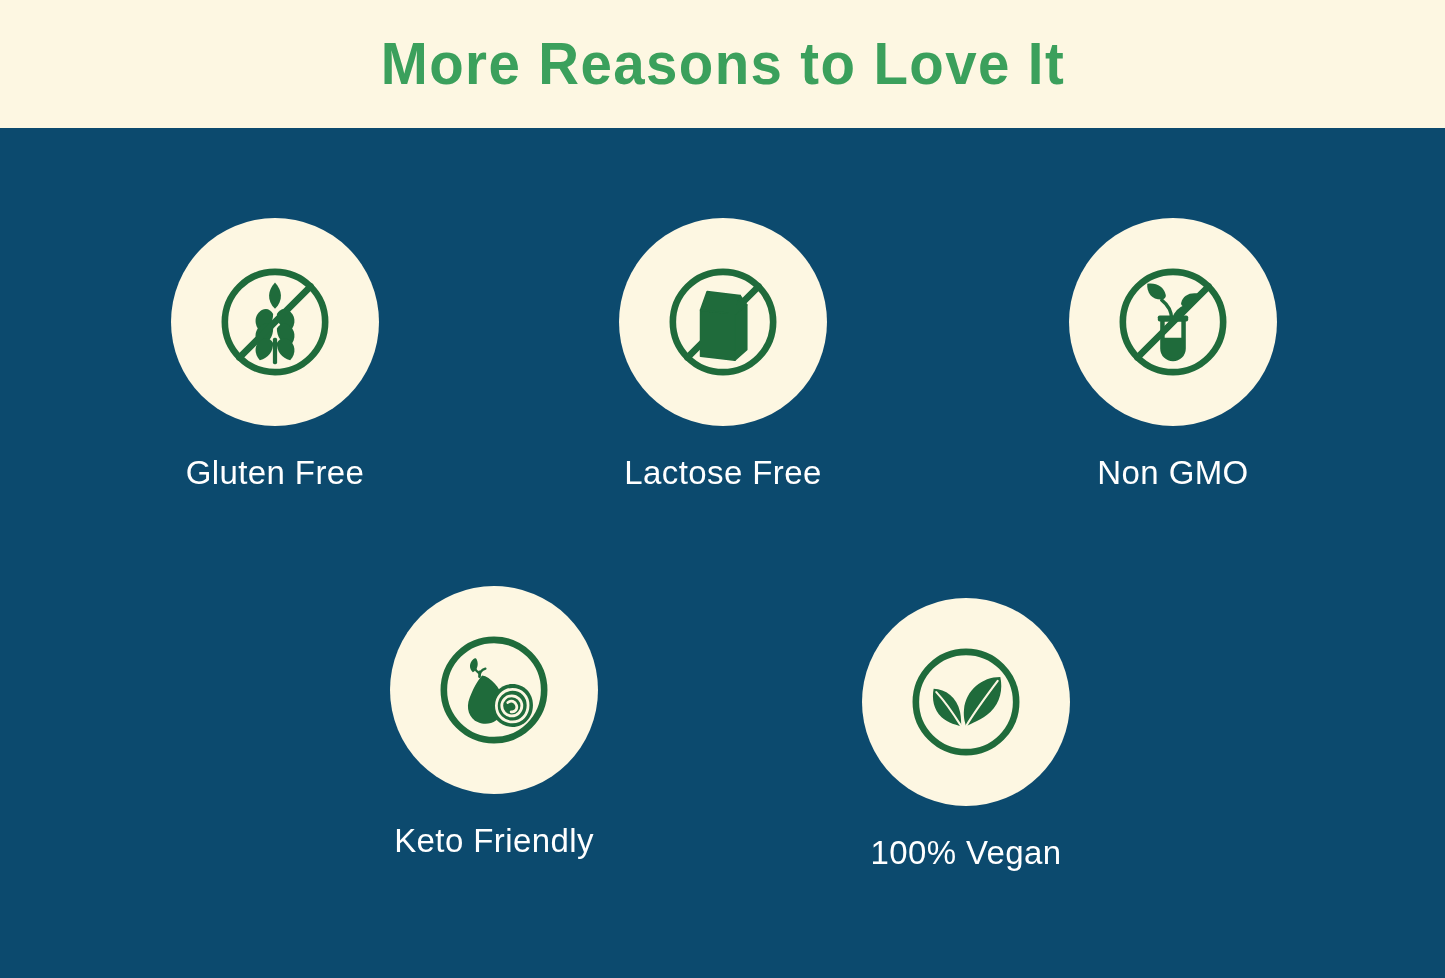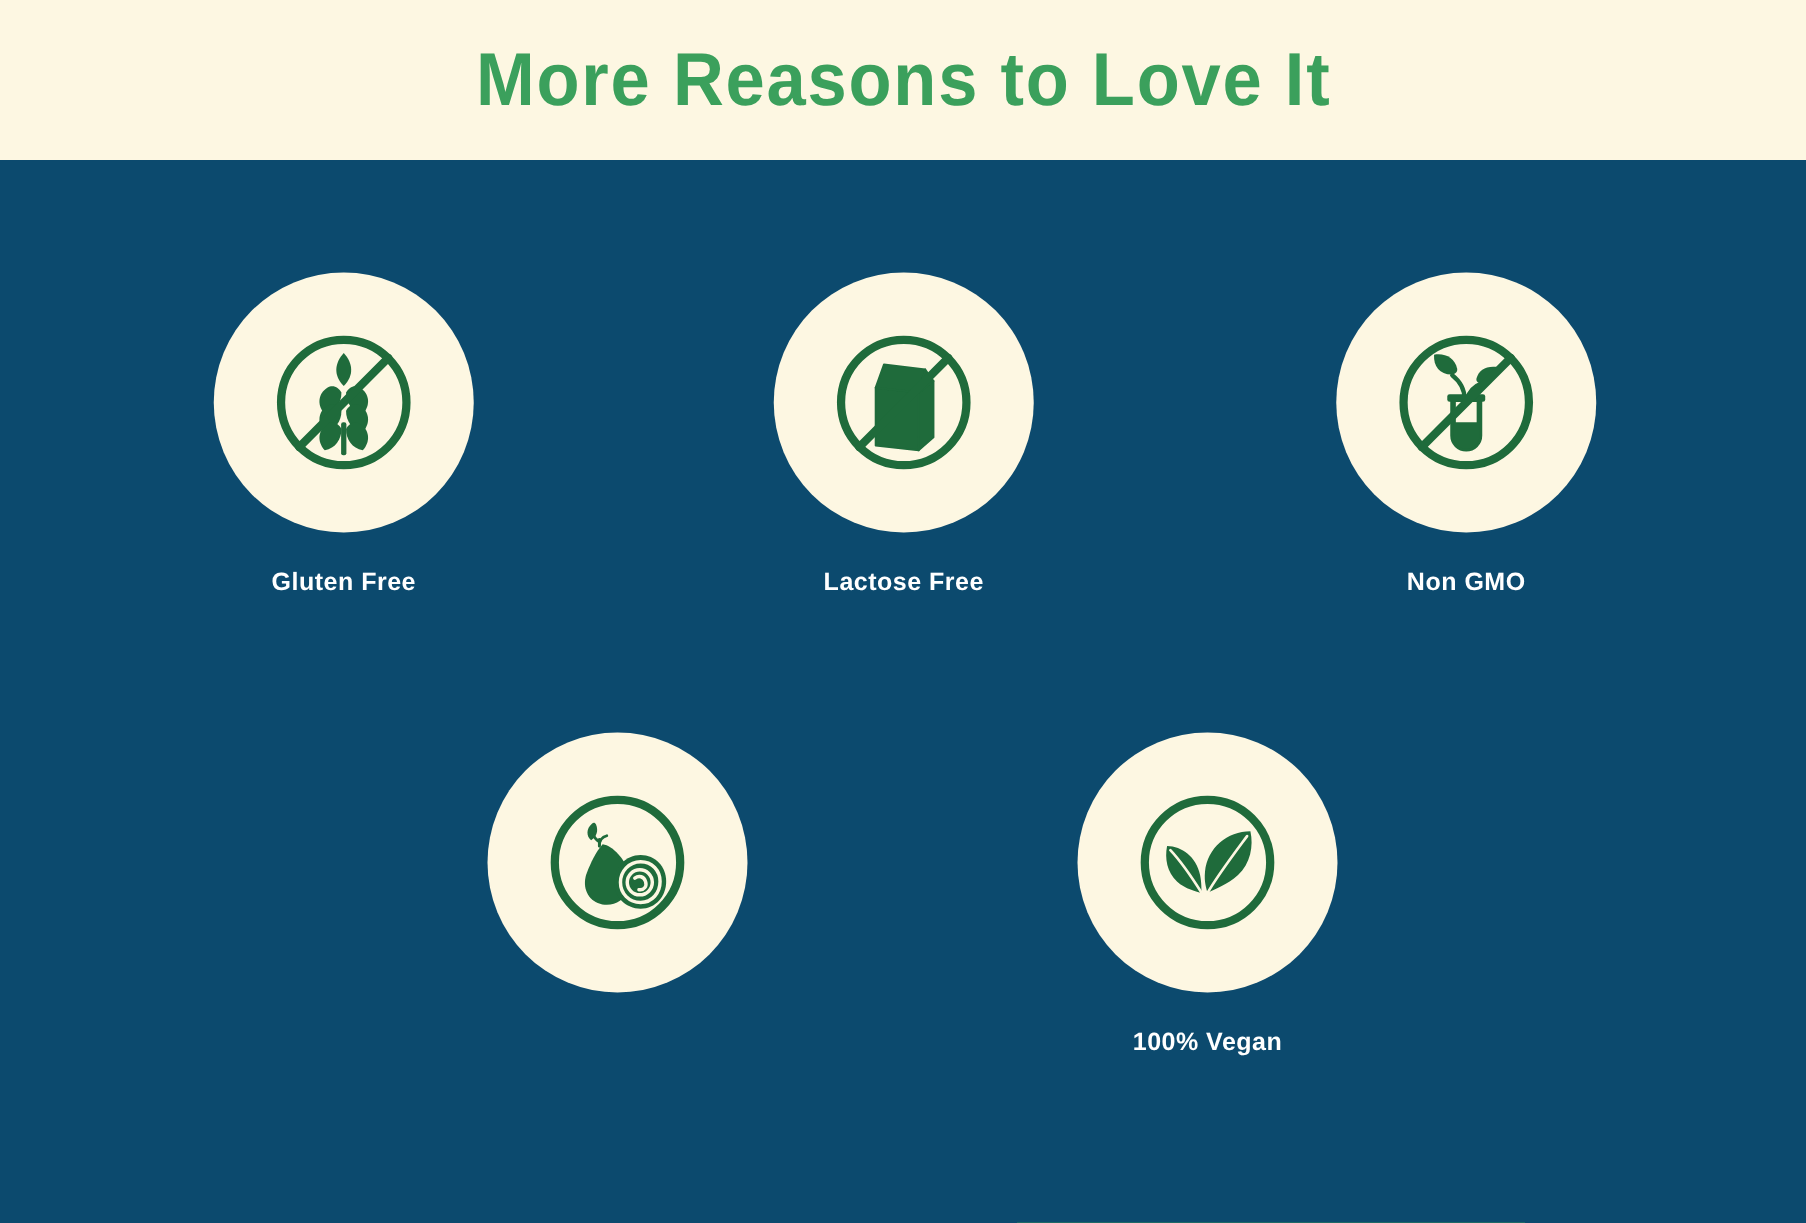--- a/index.html
+++ b/index.html
@@ -77,37 +77,37 @@
 
   .badge-disc svg {
     width: 132px;
     height: 132px;
     display: block;
   }
 
   .badge-label {
     margin-top: 30px;
     font-family: "Liberation Sans", sans-serif;
-    font-size: 20px;
-    font-weight: bold;
+    font-size: 33px;
+    font-weight: normal;
     letter-spacing: 0.4px;
     color: #ffffff;
     white-space: nowrap;
     text-align: center;
     line-height: 1;
   }
 
   
   .badge-gluten  { left: 160px;  top: 90px; }
   .badge-lactose { left: 608px;  top: 90px; align-items: center; }
   .badge-gmo     { left: 1058px; top: 90px; justify-content: center; }
 
   
   .badge-keto    { left: 379px;  top: 458px; }
-  .badge-vegan   { left: 851px;  top: 458px; align-items: center; }
+  .badge-vegan   { left: 851px;  top: 470px; align-items: center; }
 </style>
 </head>
 <body>
 
 <div class="poster">
 
   <div class="header-band">
     <div class="poster-title">More Reasons to Love It</div>
   </div>
 
@@ -204,20 +204,21 @@
             <path d="M64 49.5 C57 49.5 51.8 55.3 51.8 62 C51.8 68.9 57 74.2 64 74.2 C71 74.2 75.8 68.4 75.8 61.5 C75.8 54.8 71 49.5 64 49.5 Z" fill="none" stroke="#fdf7e2" stroke-width="2.1"></path>
 
             <circle cx="63.5" cy="62" r="7.6" fill="none" stroke="#fdf7e2" stroke-width="2.1"></circle>
 
             <path d="M60.5 59.5 C63 57.5 66 58.5 67 61.5 C68 64.5 66 67 63 66.5" fill="none" stroke="#fdf7e2" stroke-width="2.1" stroke-linecap="round"></path>
           </g>
 
           <circle cx="50" cy="50" r="38" fill="none" stroke="#1f6b3b" stroke-width="5"></circle>
         </svg>
       </div>
+      <div class="badge-label">Keto Friendly</div>
     </div>
 
     <div class="badge badge-vegan">
       <div class="badge-disc">
         <svg viewBox="0 0 100 100">
           <g fill="#1f6b3b">
 
             <path d="M76 31 C62 31 50 41 48.5 55.5 C47.8 62.2 49.5 66 50 68.5 C54 66 62 63.5 68.5 57.5 C76 50.6 78 40 76 31 Z"></path>
 
             <path d="M50 68.5 C56 58 64 47.5 74 34" fill="none" stroke="#fdf7e2" stroke-width="1.6" stroke-linecap="round"></path>

